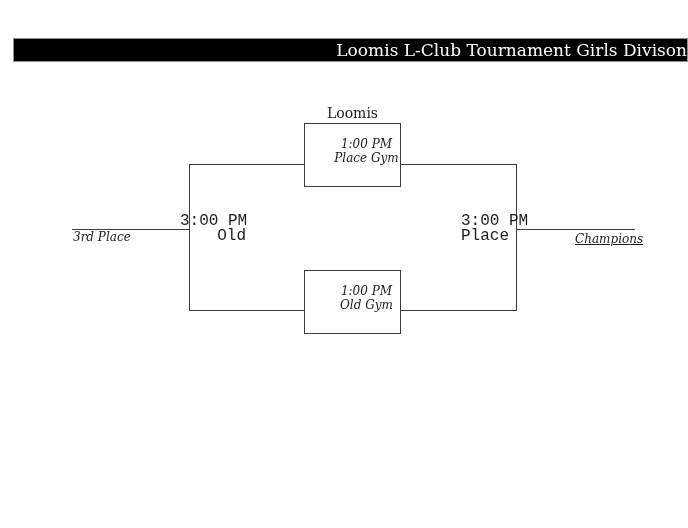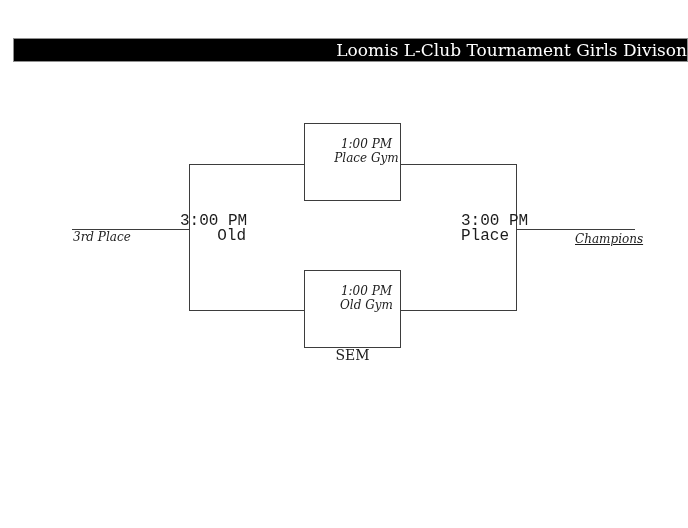--- a/index.html
+++ b/index.html
@@ -35,21 +35,21 @@
   
   .line {
     position: absolute;
     background: #3d3d3d;
   }
   
   .match-box {
     position: absolute;
     left: 304px;
     width: 97px;
-    height: 78px;
+    height: 64px;
     box-sizing: border-box;
     border: 1px solid #3d3d3d;
     background: #ffffff;
     padding-left: 28px;
   }
   .match-box .inner {
     padding-top: 13px;
     font-style: italic;
     font-size: 12px;
     line-height: 14px;
@@ -90,34 +90,34 @@
 
   <div class="line" style="left:189px; top:164px; width:115px; height:1px;"></div>
   <div class="line" style="left:400px; top:164px; width:117px; height:1px;"></div>
   <div class="line" style="left:189px; top:310px; width:115px; height:1px;"></div>
   <div class="line" style="left:400px; top:310px; width:117px; height:1px;"></div>
   <div class="line" style="left:189px; top:164px; width:1px; height:147px;"></div>
   <div class="line" style="left:516px; top:164px; width:1px; height:147px;"></div>
   <div class="line" style="left:72px;  top:229px; width:117px; height:1px;"></div>
   <div class="line" style="left:516px; top:229px; width:119px; height:1px;"></div>
 
+  <div class="team-label" style="top:106px;">Loomis</div>
   <div class="match-box" style="top:123px;">
     <div class="inner">
       <div>1:00 PM</div>
       <div>Place Gym</div>
     </div>
   </div>
 
   <div class="match-box" style="top:270px;">
     <div class="inner">
       <div>1:00 PM</div>
       <div>Old Gym</div>
     </div>
   </div>
-  <div class="team-label" style="top:348px;">SEM</div>
 
   <div class="schedule" style="left:180px; top:214px; width:66px; text-align:right;">
     <div>3:00 PM</div>
     <div>Old</div>
   </div>
   <div class="slot-label" style="left:73px; top:231px;">3rd Place</div>
 
   <div class="schedule" style="left:461px; top:214px; width:70px; text-align:left;">
     <div>3:00 PM</div>
     <div>Place</div>

